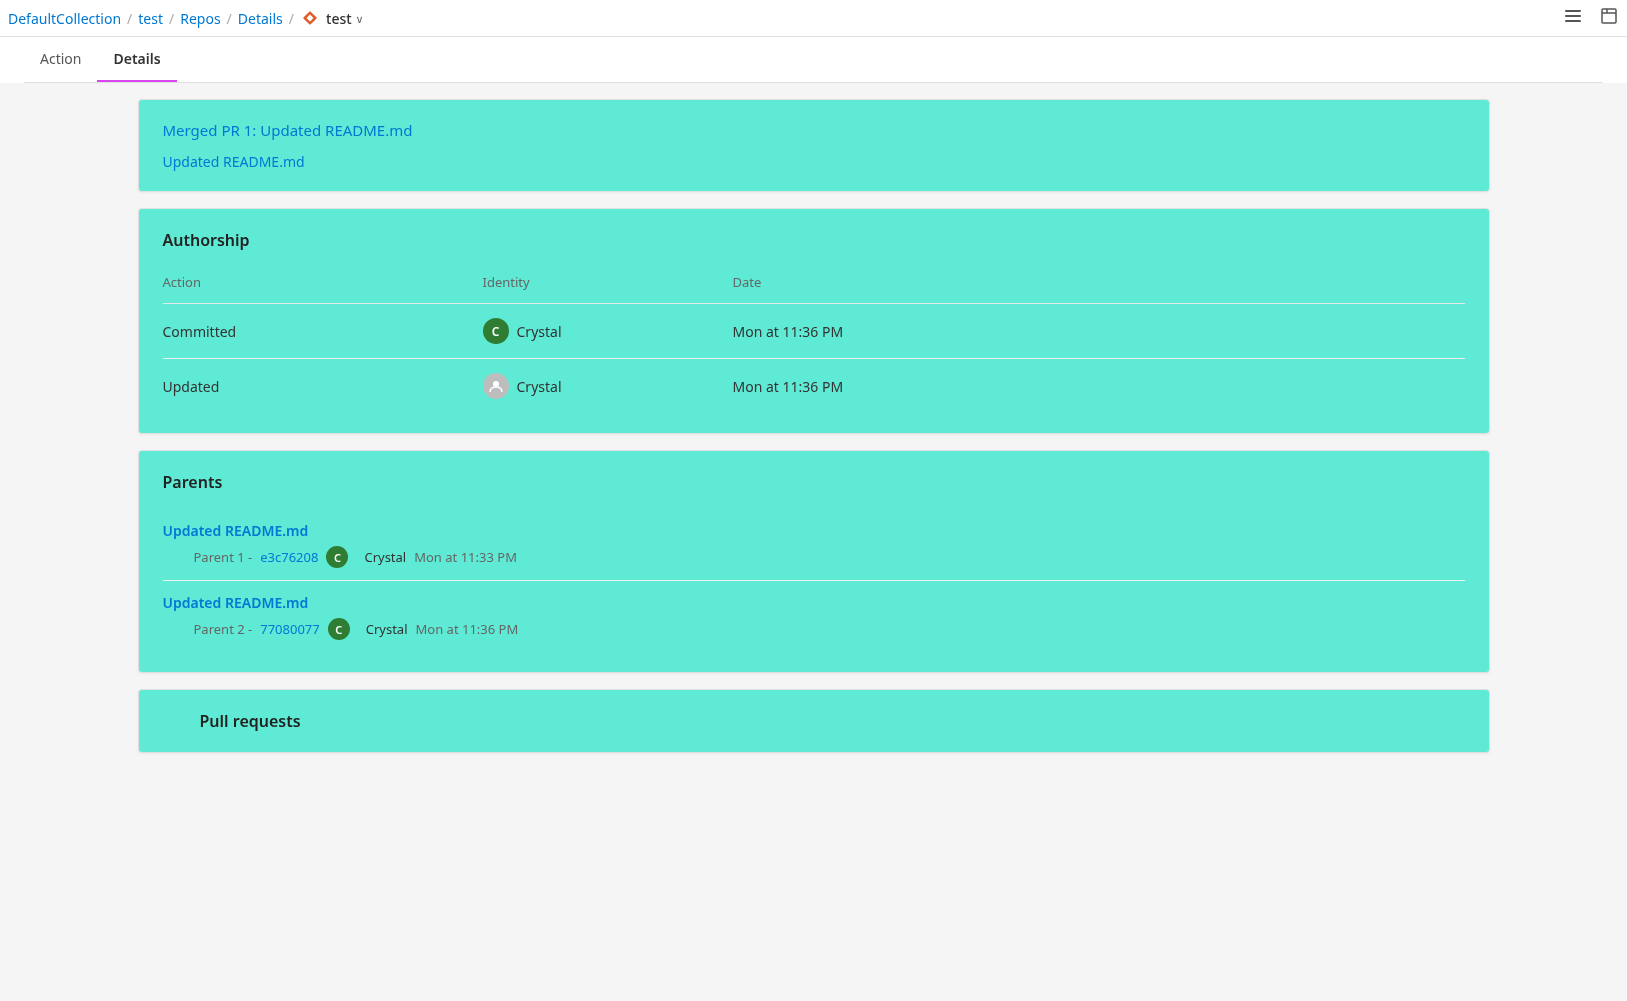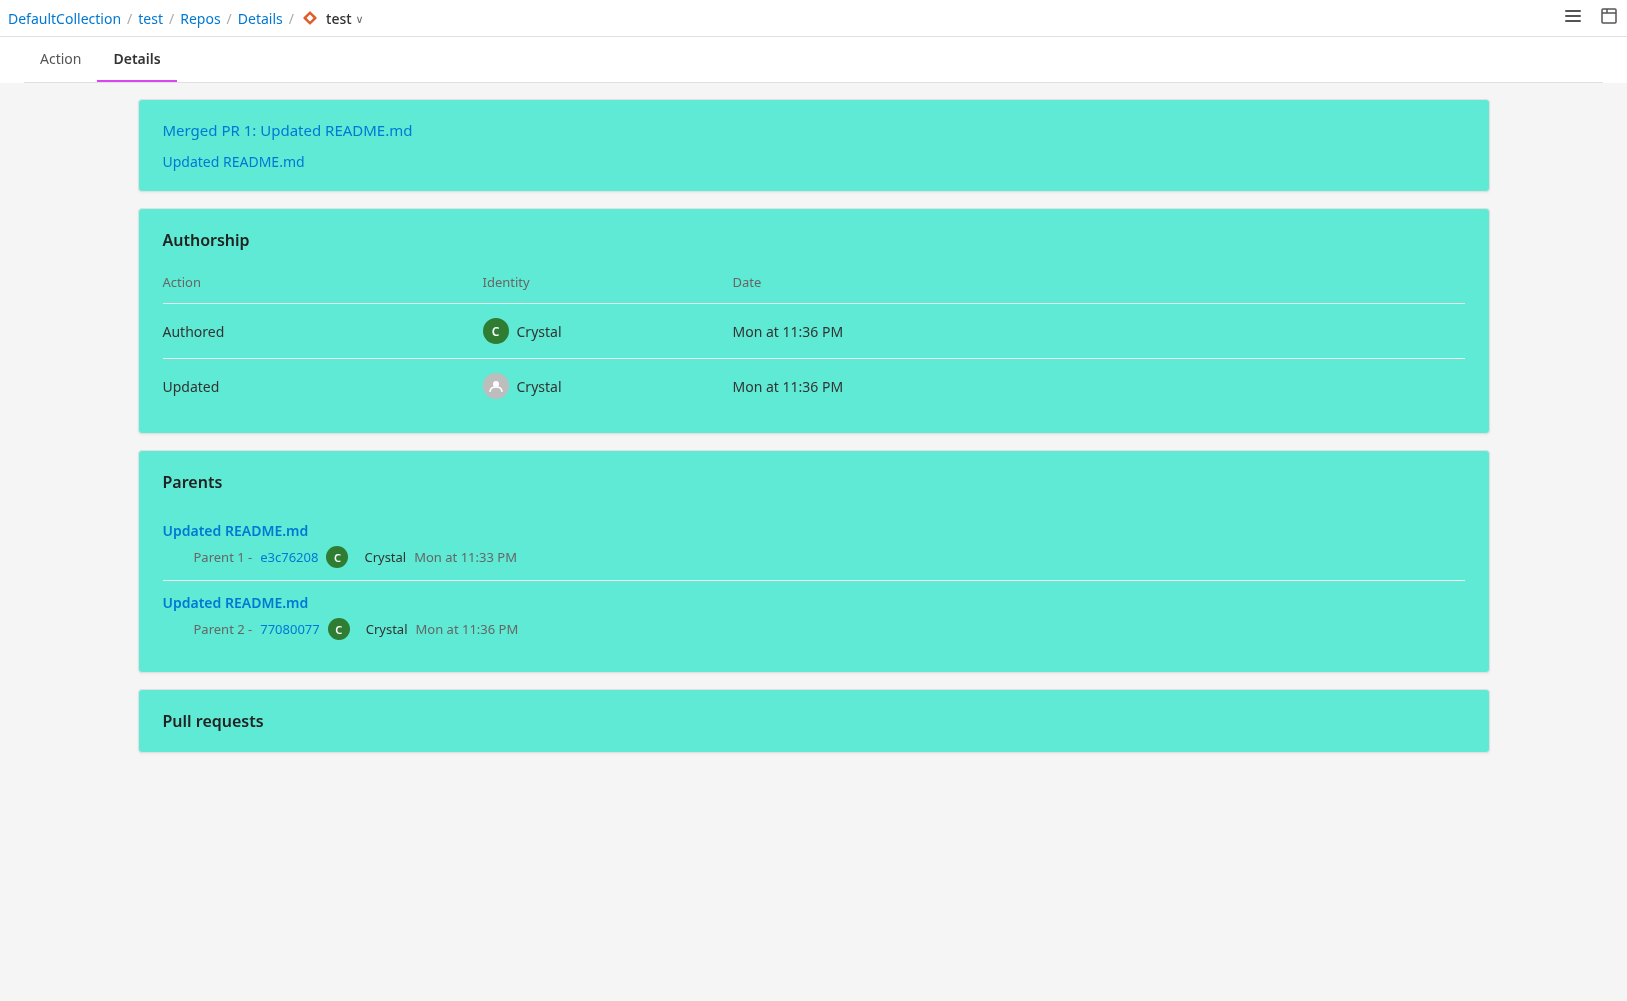--- a/index.html
+++ b/index.html
@@ -187,20 +187,21 @@
       height: 22px;
       font-size: 11px;
     }
     .parent-meta .name { color: #333; }
 
     
     .pull-requests-title {
       font-size: 16px;
       font-weight: 600;
       color: #222;
+      margin-left: 37px;
     }
 
     
     .page-top {
       background: #fff;
       padding: 0 24px;
     }
   </style>
 </head>
 <body>
@@ -268,21 +269,21 @@
     <table class="info-table">
       <thead>
         <tr>
           <th>Action</th>
           <th>Identity</th>
           <th>Date</th>
         </tr>
       </thead>
       <tbody id="authorship-tbody">
           <tr>
-            <td>Authored</td>
+            <td>Committed</td>
             <td>
               <div class="identity-cell">
                 <span class="avatar avatar-green">C</span>
                 <span class="identity-name">Crystal</span>
               </div>
             </td>
             <td>Mon at 11:36 PM</td>
           </tr>
           <tr>
             <td>Updated</td>

